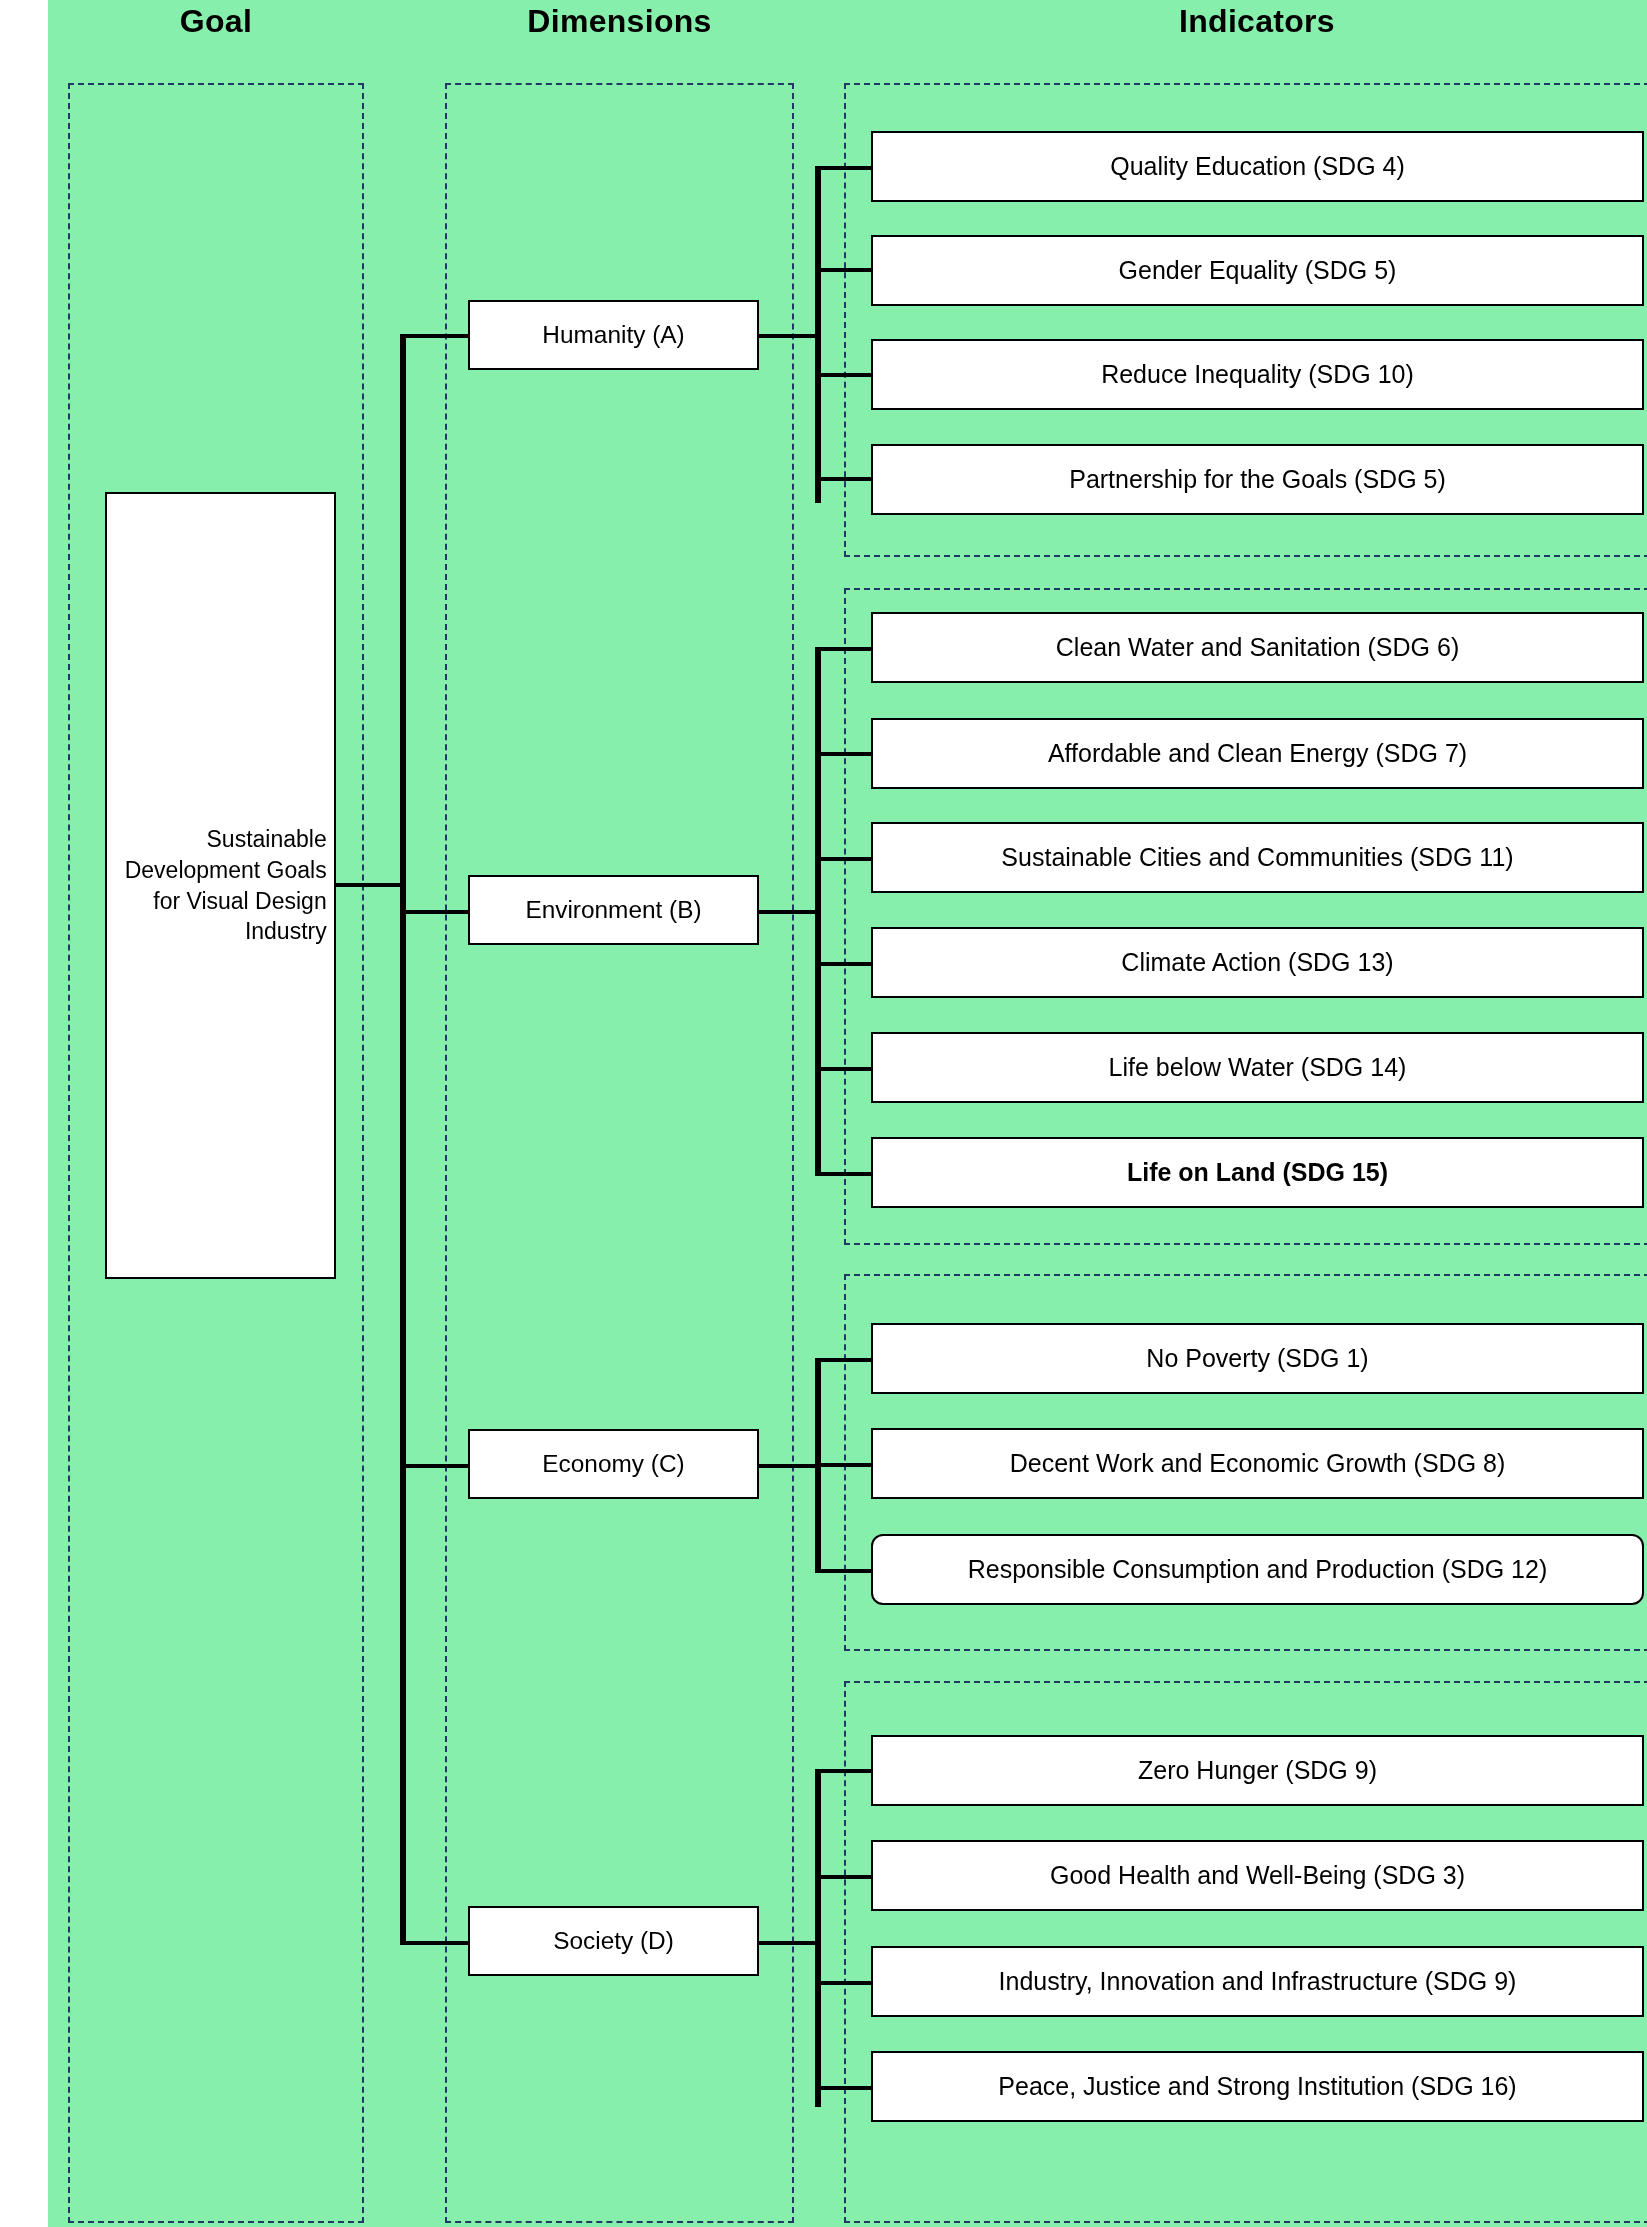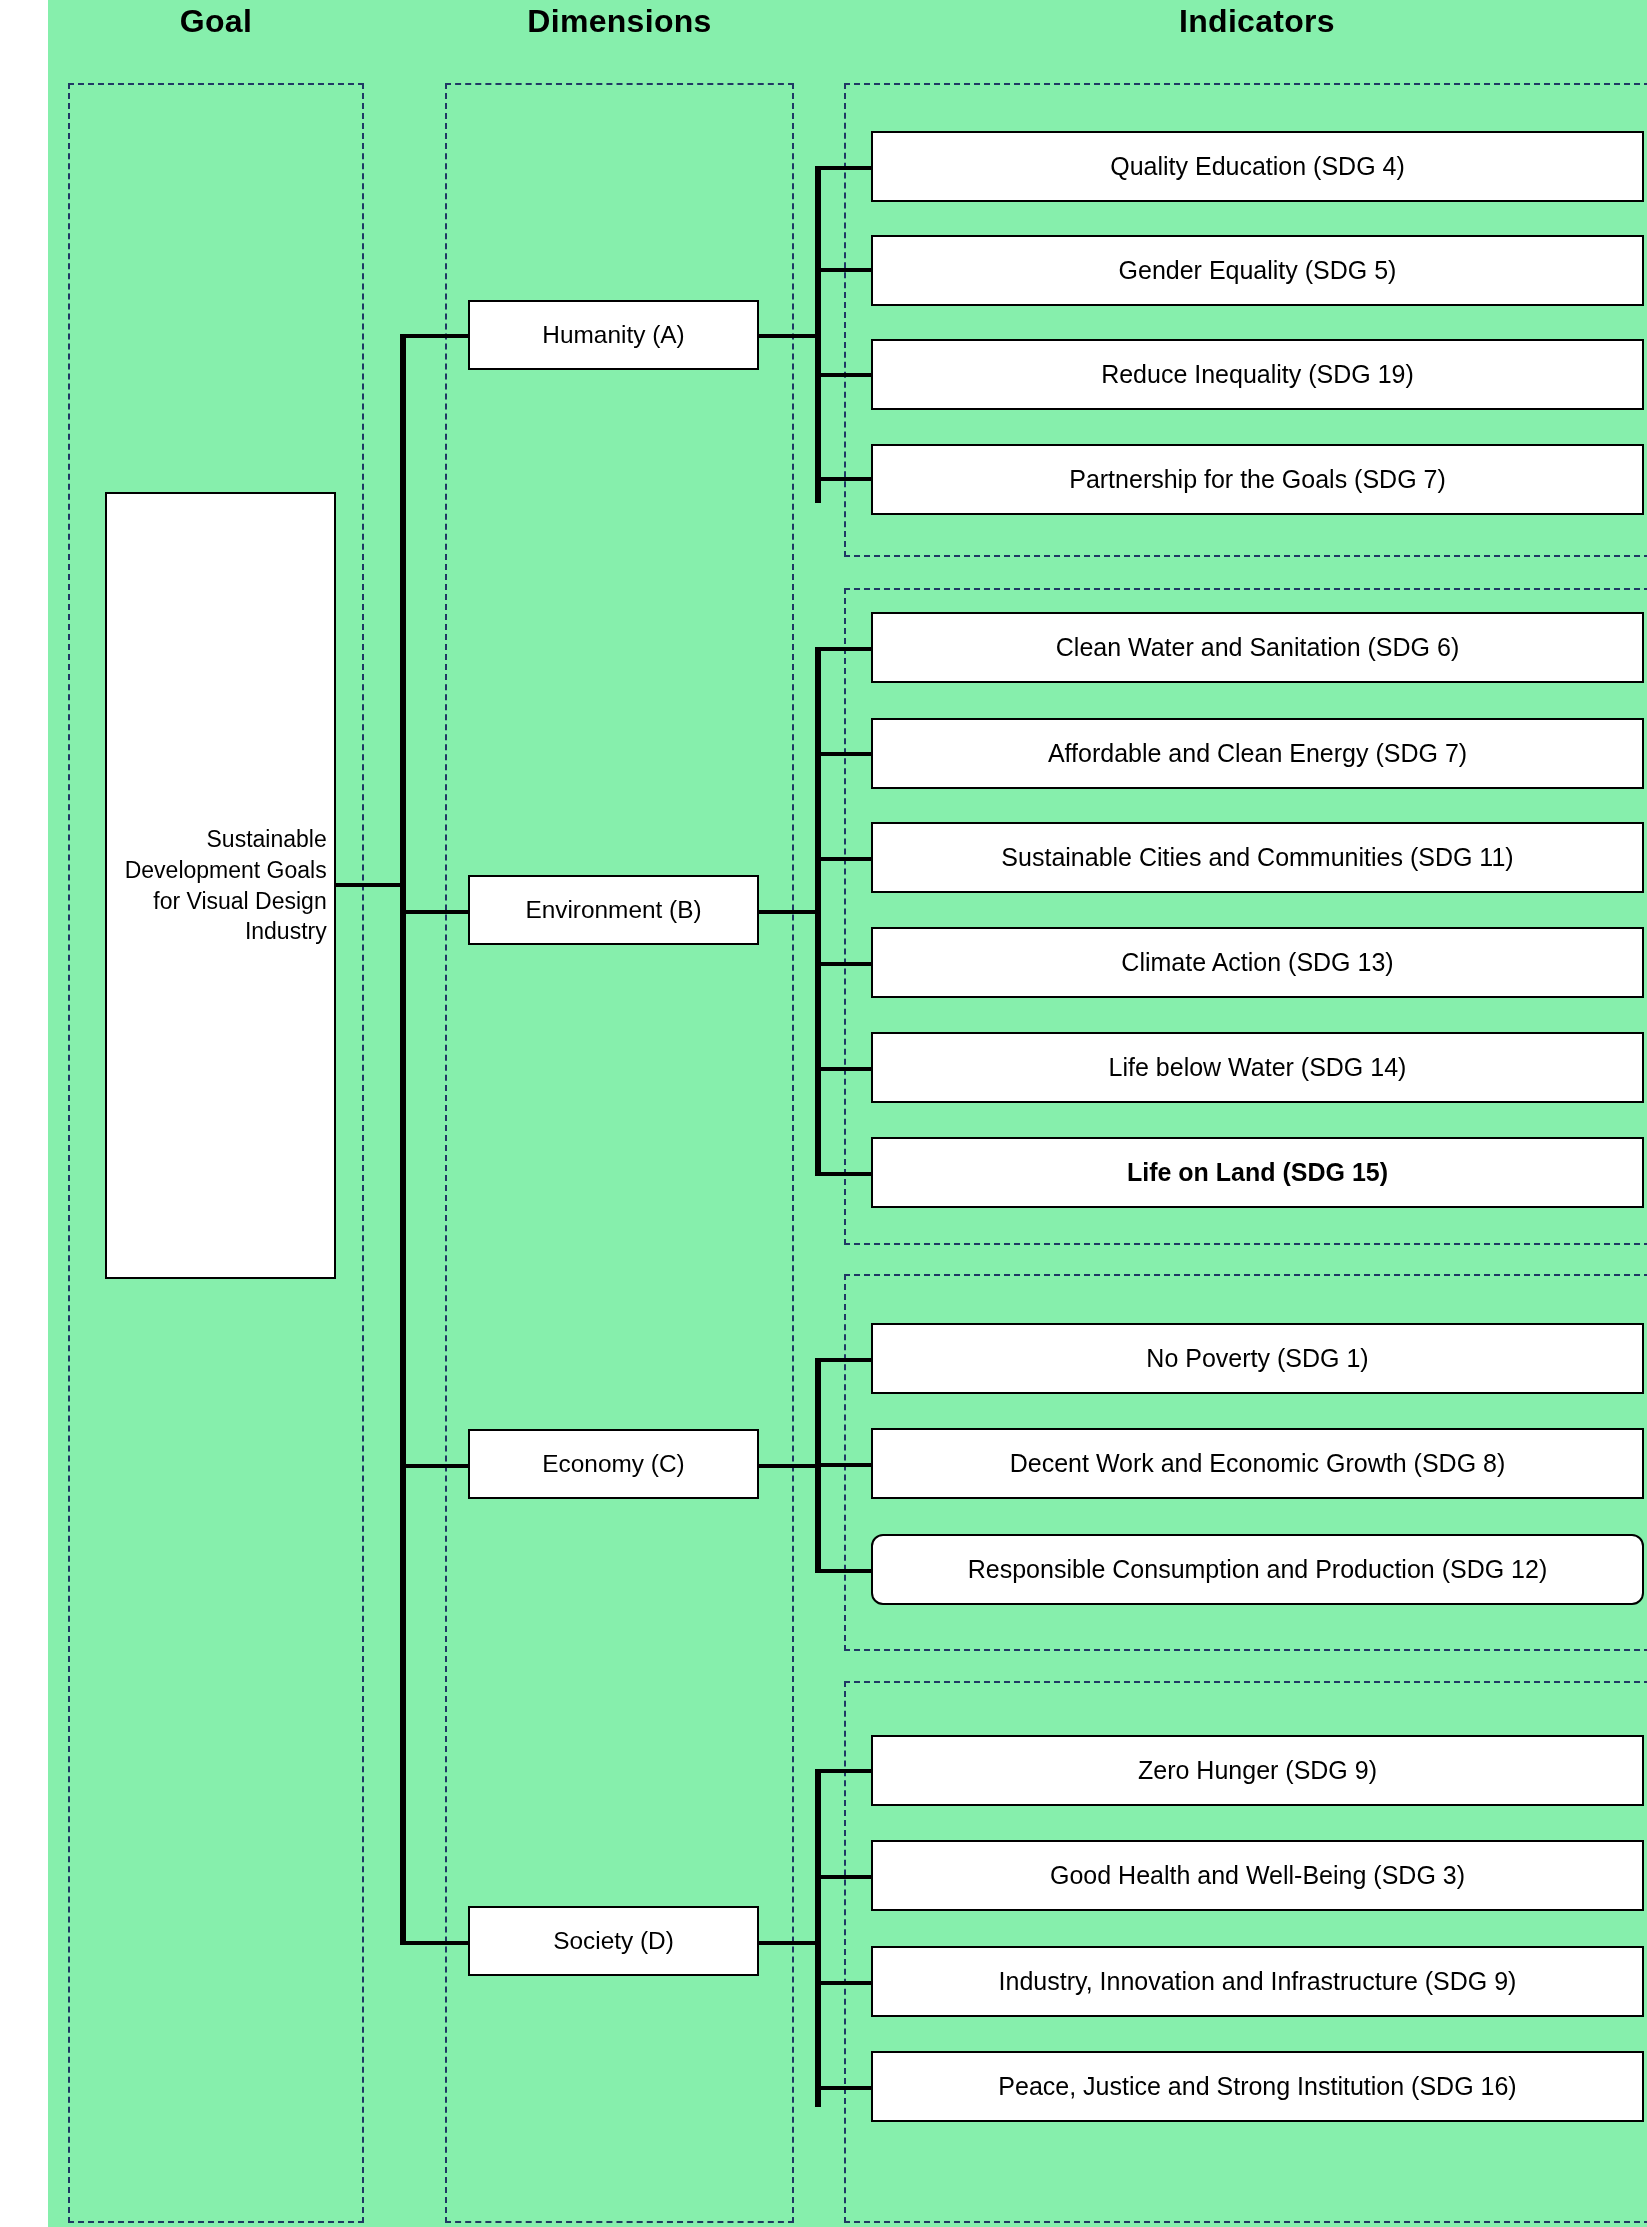--- a/index.html
+++ b/index.html
@@ -122,24 +122,24 @@
   <div class="conn conn-h-thin" style="left:767px; top:373px; width:60px;"></div>
   <div class="conn conn-h-thin" style="left:767px; top:477px; width:60px;"></div>
 
   <div class="node node-ind" style="left:823px; top:131px; width:773px; height:71px;">
     <span>Quality Education (SDG 4)</span>
   </div>
   <div class="node node-ind" style="left:823px; top:235px; width:773px; height:71px;">
     <span>Gender Equality (SDG 5)</span>
   </div>
   <div class="node node-ind" style="left:823px; top:339px; width:773px; height:71px;">
-    <span>Reduce Inequality (SDG 19)</span>
+    <span>Reduce Inequality (SDG 10)</span>
   </div>
   <div class="node node-ind" style="left:823px; top:444px; width:773px; height:71px;">
-    <span>Partnership for the Goals (SDG 7)</span>
+    <span>Partnership for the Goals (SDG 5)</span>
   </div>
 
   <div class="conn conn-h" style="left:711px; top:910px; width:61px;"></div>
   <div class="conn conn-v" style="left:767px; top:647px; width:5.7px; height:527px;"></div>
   <div class="conn conn-h-thin" style="left:767px; top:647px; width:60px;"></div>
   <div class="conn conn-h-thin" style="left:767px; top:752px; width:60px;"></div>
   <div class="conn conn-h-thin" style="left:767px; top:857px; width:60px;"></div>
   <div class="conn conn-h-thin" style="left:767px; top:962px; width:60px;"></div>
   <div class="conn conn-h-thin" style="left:767px; top:1067px; width:60px;"></div>
   <div class="conn conn-h-thin" style="left:767px; top:1172px; width:60px;"></div>

